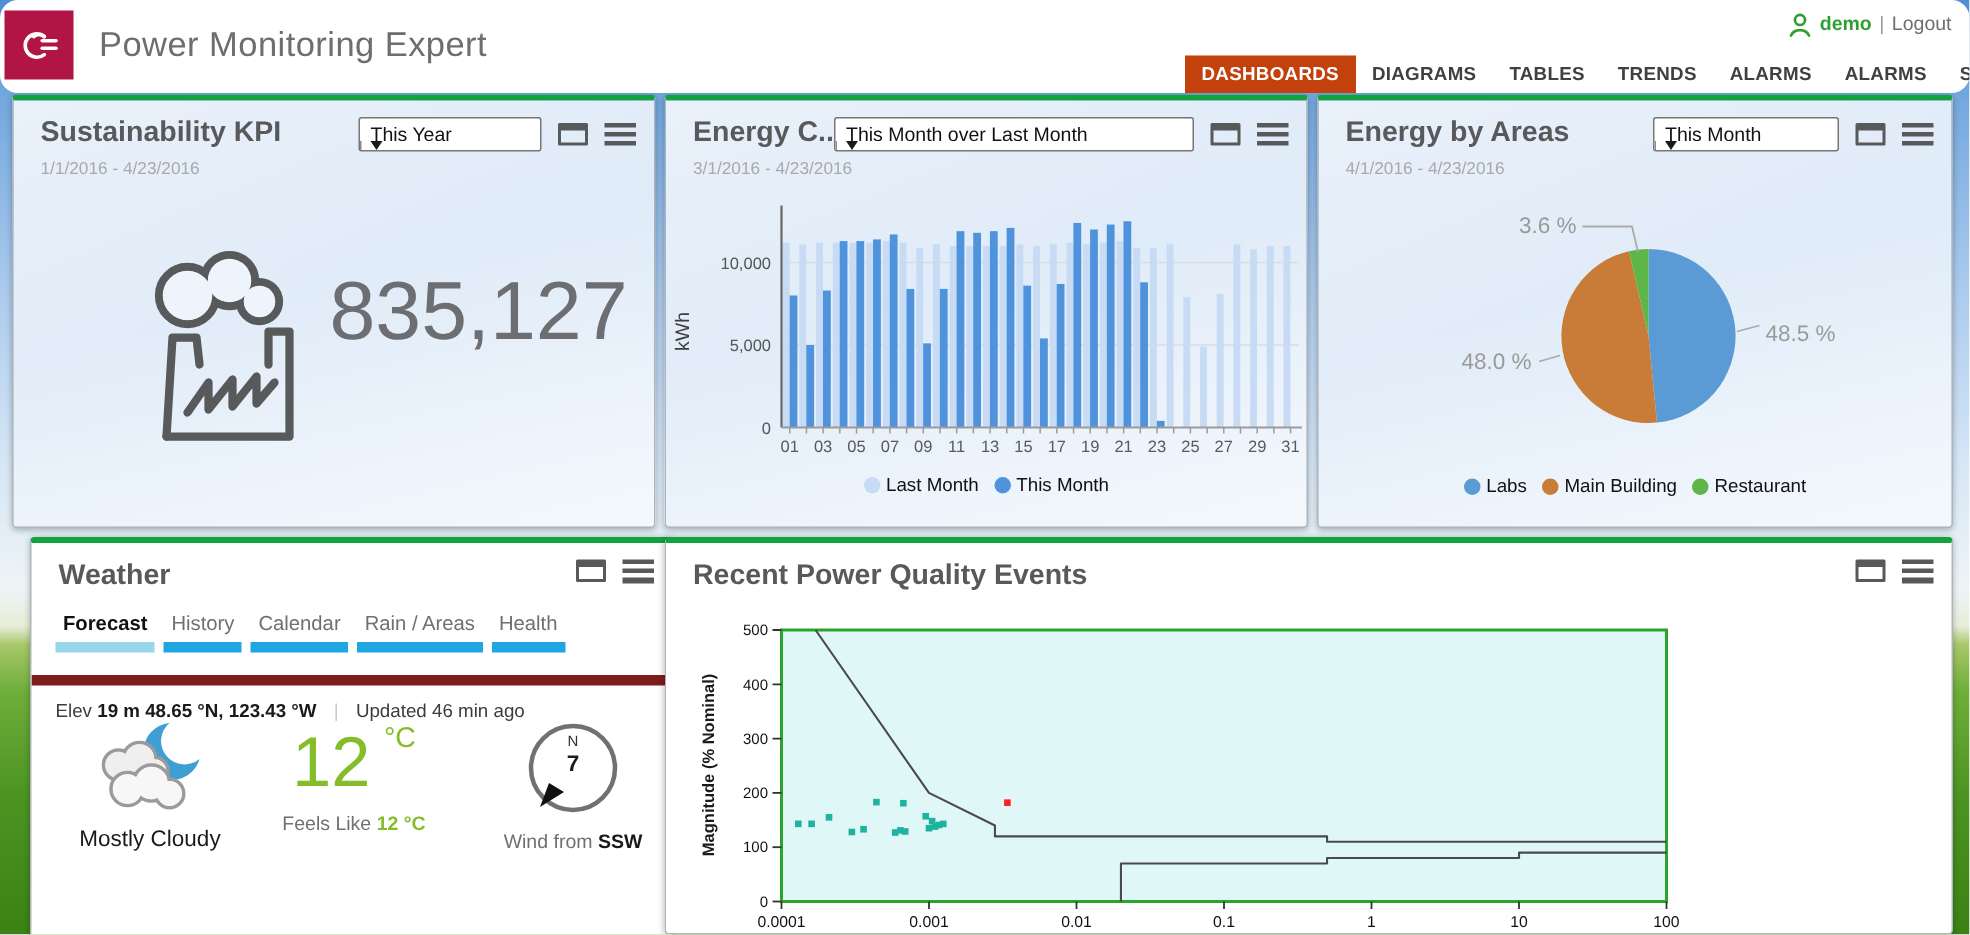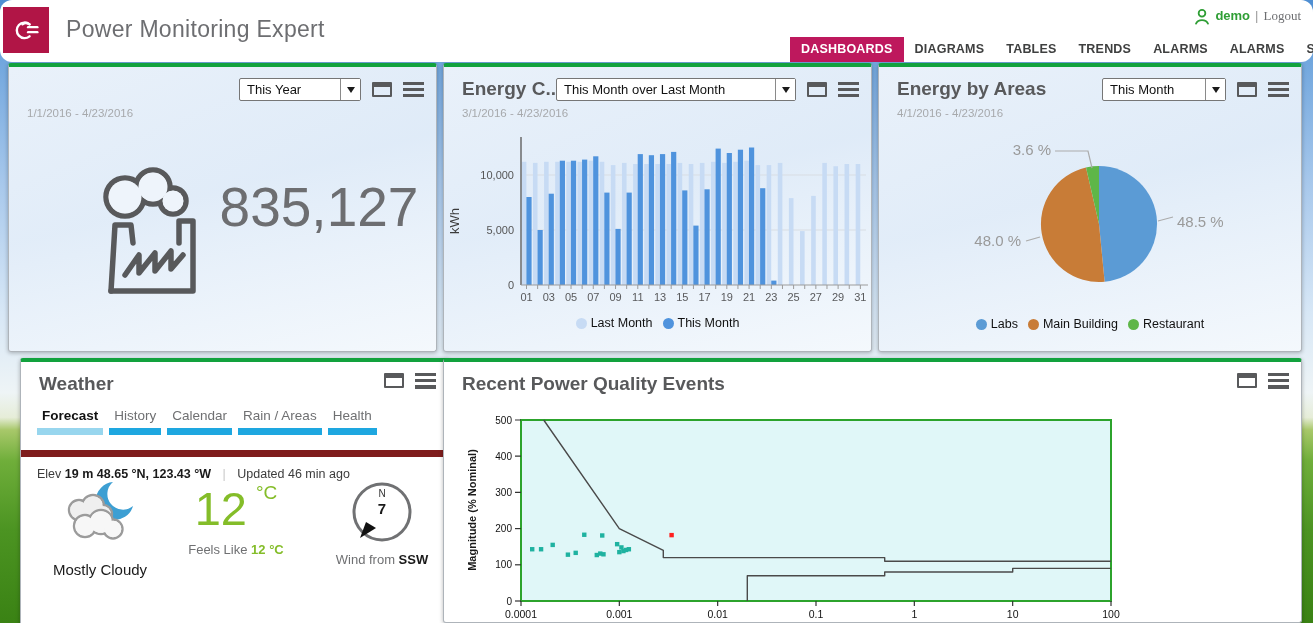--- a/index.html
+++ b/index.html
@@ -7,33 +7,33 @@
   .page { position:relative; width:1313px; height:623px; overflow:hidden;
     background:linear-gradient(180deg,#4e8ed2 0%,#72a7de 10%,#a9c9ec 30%,#d7e7f6 50%,#eef4f6 63%,#e6edd8 67%,#a8c86a 69%,#6fae3a 74%,#4c9422 85%,#3a8214 100%);
   }
   
   header { position:absolute; left:0; top:0; width:1313px; height:62px; background:#ffffff; z-index:20;border-radius:12px; }
   .logo { position:absolute; left:3px; top:7px; width:46px; height:46px; background:#B11546; display:flex; align-items:center; justify-content:center; }
   .app-title { position:absolute; left:66px; top:16px; font-size:23px; font-weight:400; color:#6d6e71; letter-spacing:.3px; }
   .user-area { position:absolute; right:12px; top:8px; display:flex; gap:5px; font-size:13px; }
   .user-name { color:#2f9e35; font-weight:bold; cursor:pointer; }
   .user-sep { color:#9a9a9a; }
-  .logout { color:#6d6e71; cursor:pointer; text-decoration:none;font-family:Liberation Serif, serif; }
+  .logout { color:#6d6e71; cursor:pointer; text-decoration:none; }
   nav { position:absolute; left:790px; bottom:0; display:flex; white-space:nowrap; }
   .nav-item { display:inline-block; padding:5px 11px 6px 11px; font-size:12.5px; font-weight:600; color:#3f4040; letter-spacing:.2px; cursor:pointer; }
-  .nav-item.active { background:#be185d; color:#ffffff; }
+  .nav-item.active { background:#c2410c; color:#ffffff; }
   
   .widget { position:absolute; background:linear-gradient(165deg, rgba(238,244,251,.96) 0%, rgba(228,238,249,.94) 45%, rgba(245,249,253,.95) 100%);
     border:1px solid #aeb4ba; border-top:4px solid #12A23E; border-radius:3px; box-shadow:0 1px 4px rgba(0,0,0,.28); overflow:hidden; }
   .widget.white { background:#ffffff; }
   .w-head { position:absolute; left:0; top:0; right:0; height:40px; }
   .w-title { position:absolute; left:18px; top:11px; font-size:19px; font-weight:bold; color:#58595B; white-space:nowrap; }
   .w-controls { position:absolute; right:12px; top:11px; display:flex; align-items:center; gap:11px; }
   .w-date { position:absolute; left:18px; top:40px; font-size:11.5px; color:#A7A9AC; }
-  .select { display:flex; align-items:stretch; height:23px; background:#fff; border:1px solid #767676; border-radius:2px; cursor:pointer; }
+  .select { display:flex; align-items:stretch; height:23px; background:#fff; border:1px solid #767676; border-radius:2px; cursor:pointer;flex-direction:column; }
   .sel-text { flex:1; font-size:13px; color:#111; padding:3px 6px 0 7px; white-space:nowrap; overflow:hidden; }
   .sel-arrow { width:20px; border-left:1px solid #8a8a8a; display:flex; align-items:center; justify-content:center; background:#fff; }
   .sel-arrow i { width:0; height:0; border-left:4.5px solid transparent; border-right:4.5px solid transparent; border-top:6px solid #1a1a1a; }
   .icon-max { width:20px; height:15px; border:2px solid #58595B; border-top-width:5px; border-radius:1px; cursor:pointer; }
   .icon-menu { display:flex; flex-direction:column; gap:3px; cursor:pointer; }
   .icon-menu i { display:block; width:21px; height:3.2px; background:#58595B; }
   
   #w-kpi { left:8px; top:63px; width:429px; height:289px; }
   .kpi-icon { position:absolute; left:72px; top:92px; }
   .kpi-value { position:absolute; left:200px; top:108px; width:220px; text-align:center; font-size:55px; color:#6d6e71; }
@@ -54,21 +54,21 @@
   .wx-tab { cursor:pointer; }
   .wx-tab .lbl { display:block; font-size:13.5px; color:#6f7072; padding:0 5px 5px 5px; }
   .wx-tab.active .lbl { color:#111; font-weight:bold; }
   .wx-tab .bar { display:block; height:7px; background:#1EA7E0; }
   .wx-tab.active .bar { background:#98D6EE; }
   .wx-info { position:absolute; left:0; top:88px; width:100%; border-top:7px solid #7f1d1d; padding:10px 0 0 16px; font-size:12.5px; color:#3c3c3c; }
   .wx-info b { color:#1a1a1a; }
   .wx-info .vsep { color:#c9c9c9; margin:0 8px; }
   .wx-main { position:absolute; left:0; top:118px; width:429px; height:100px; }
   .wx-col { position:absolute; text-align:center; }
-  .wx-cond { font-size:15px; color:#1a1a1a; margin-top:13px; }
+  .wx-cond { font-size:15px; color:#1a1a1a; margin-top:2px; }
   .wx-temp { font-size:47px; color:#84BD29; line-height:1; display:inline-block; }
   .wx-temp-unit { font-size:19px; color:#84BD29; vertical-align:26px; margin-left:9px; }
   .wx-feels { font-size:13px; color:#6f7072; margin-top:10px; }
   .wx-feels b { color:#84BD29; }
   .wx-wind-lbl { font-size:13px; color:#6f7072; margin-top:4px; }
   .wx-wind-lbl b { color:#1a1a1a; }
   
   #w-pq { left:443px; top:358px; width:859px; height:265px; background:#ffffff; }
   #pq-body { position:absolute; left:10px; top:45px; }
   text { font-family:"Liberation Sans", sans-serif; }
@@ -107,20 +107,21 @@
         <a class="nav-item">TABLES</a>
         <a class="nav-item">TRENDS</a>
         <a class="nav-item">ALARMS</a>
         <a class="nav-item">ALARMS</a>
         <a class="nav-item">SAVED REPORTS</a>
       </nav>
   </header>
 
   <section class="widget" id="w-kpi">
     <div class="w-head">
+      <h2 class="w-title">Sustainability KPI</h2>
       <div class="w-controls">
         <div class="select" style="width:122px">
           <span class="sel-text">This Year</span>
           <span class="sel-arrow">
               <i></i>
             </span>
         </div>
         <div class="icon-max"></div>
         <div class="icon-menu">
             <i></i>

